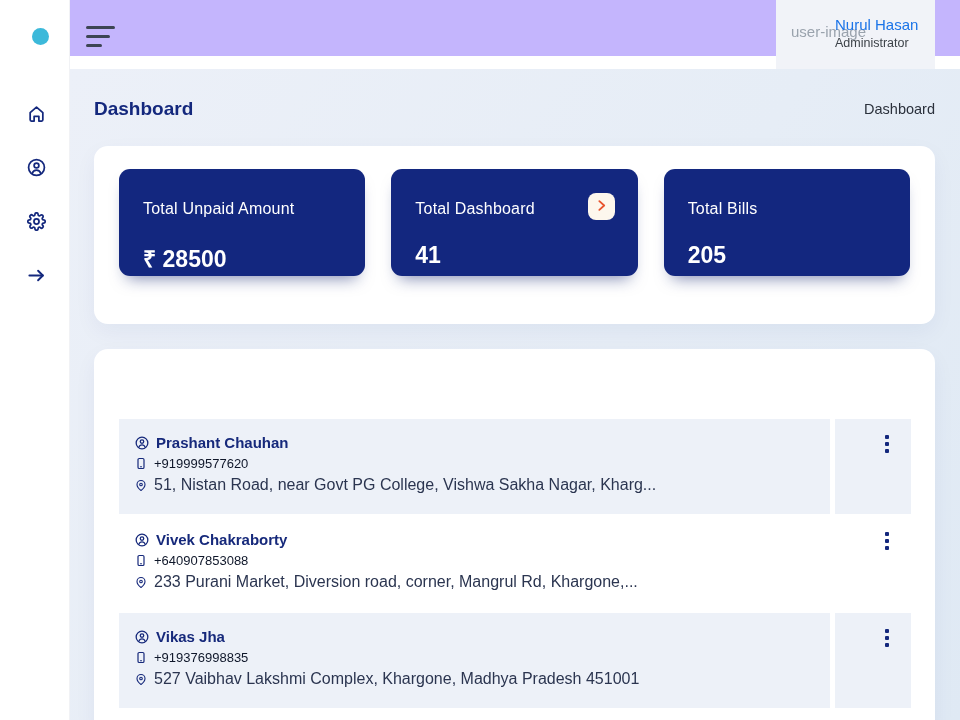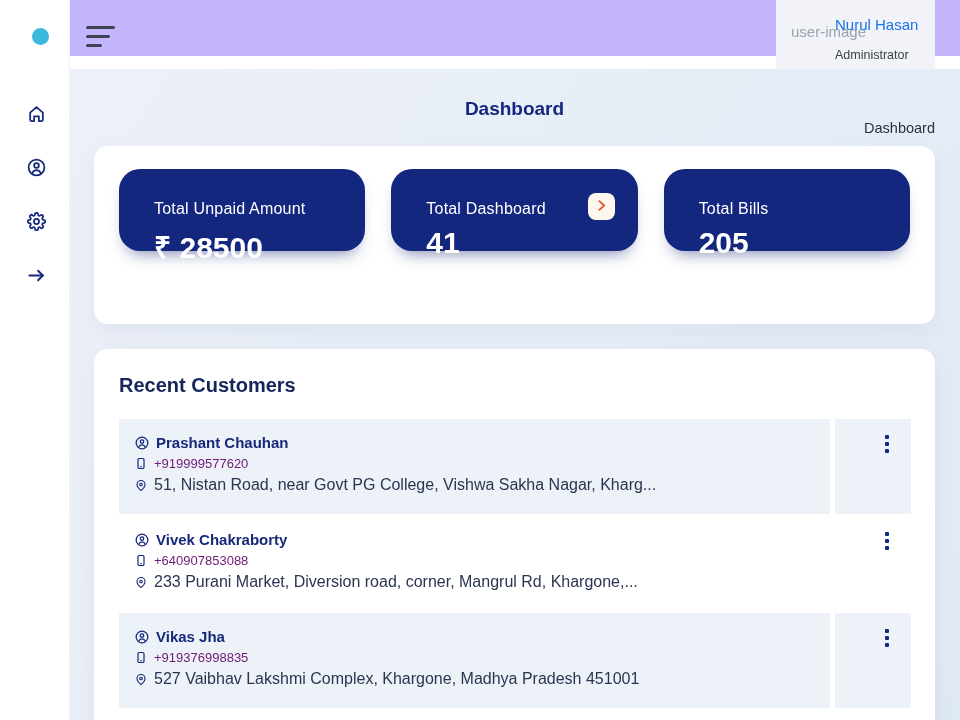--- a/index.html
+++ b/index.html
@@ -18,58 +18,58 @@
 
   
   .header { position:absolute; left:70px; top:0; right:0; height:56px; background:#c4b5fd; z-index:4; }
   .hamburger { position:absolute; left:16px; top:26px; width:30px; height:22px; cursor:pointer; }
   .hamburger span { display:block; height:3px; border-radius:2px; background:#3d4554; margin-bottom:6px; }
   .hamburger .l1 { width:29px; } .hamburger .l2 { width:24px; } .hamburger .l3 { width:16px; }
   .user-box { position:absolute; right:25px; top:0; width:159px; height:69px; background:#f1f3f8; }
   .avatar-alt { position:absolute; left:15px; top:23px; font-size:15px; color:#9aa3ad; white-space:nowrap; }
   .user-meta { position:absolute; left:59px; top:16px; }
   .user-name { font-size:15px; font-weight:normal; color:#1b74e8; white-space:nowrap; }
-  .user-role { font-size:12.5px; color:#3c4248; margin-top:15px; white-space:nowrap; }
+  .user-role { font-size:12.5px; color:#3c4248; margin-top:3px; white-space:nowrap; }
 
   
   .main { position:absolute; left:70px; top:69px; right:0; bottom:0;
     background:linear-gradient(125deg,#ecf0f8 0%,#e6edf6 55%,#dfe9f4 100%); }
   .page-head { position:absolute; top:29px; left:24px; right:25px; height:22px;
-    display:flex; align-items:center;flex-direction:column; }
+    display:flex; align-items:center; }
   .page-title { font-size:19px; font-weight:bold; color:#14287d; }
   .breadcrumb { margin-left:auto; font-size:14.5px; color:#2b313c; }
 
   
   .stats-card { position:absolute; top:77px; left:24px; right:25px; height:178px;
     background:#fff; border-radius:14px; box-shadow:0 8px 22px rgba(25,45,110,0.05); }
   .stat-row { position:absolute; top:23px; left:25px; right:25px; display:flex; gap:26px; }
-  .stat { flex:1; height:82px; background:#13277f; border-radius:21px; color:#fff;
-    padding:31px 0 0 35px; position:relative;
+  .stat { flex:1; height:107px; background:#13277f; border-radius:11px; color:#fff;
+    padding:31px 0 0 24px; position:relative;
     box-shadow:0 10px 16px -8px rgba(16,34,110,0.55); }
   .stat-label { font-size:16px; font-weight:500; letter-spacing:.2px; }
-  .stat-value { font-size:30px; font-weight:bold; margin-top:8px; }
+  .stat-value { font-size:23px; font-weight:bold; margin-top:24px; }
   .stat-arrow-btn { position:absolute; top:24px; right:23px; width:27px; height:27px;
     background:#fdf7ed; border-radius:8px; display:flex; align-items:center;
     justify-content:center; cursor:pointer; border:none; }
   .stat-arrow-btn svg { width:13px; height:13px; }
 
   
   .customers-card { position:absolute; top:280px; left:24px; right:25px; bottom:-16px;
     background:#fff; border-radius:14px; box-shadow:0 8px 22px rgba(25,45,110,0.05); }
   .rc-title { position:absolute; top:25px; left:25px; font-size:20px; font-weight:bold; color:#16255c; }
   .rc-rows { position:absolute; top:70px; left:25px; right:24px; }
   .rc-row { display:flex; gap:5px; margin-bottom:2px; }
   .rc-row .cell-main { flex:1; height:95px; padding:15px 0 8px 16px; }
   .rc-row .cell-action { width:76px; height:95px; position:relative; }
   .rc-row.striped .cell-main, .rc-row.striped .cell-action { background:#edf1f8; }
   .rc-row.plain .cell-main, .rc-row.plain .cell-action { background:#ffffff; }
   .rc-line { display:flex; align-items:center; gap:7px; margin-bottom:5px; }
   .rc-line svg { flex:0 0 auto; display:block; }
   .rc-name { font-size:15px; font-weight:bold; color:#16297b; }
-  .rc-phone { font-size:13px; color:#701a75; }
+  .rc-phone { font-size:13px; color:#0f172a; }
   .rc-addr { font-size:16px; color:#2b3550; }
   .kebab { position:absolute; top:13px; right:17px; width:14px; height:24px; cursor:pointer;
     display:flex; flex-direction:column; align-items:center; justify-content:center; gap:3px; }
   .kebab i { width:4px; height:4px; border-radius:1px; background:#14287d; display:block; }
 </style>
 </head>
 <body>
 
 <div class="stage">
 
@@ -144,21 +144,20 @@
 
         <div class="stat">
           <div class="stat-label">Total Bills</div>
           <div class="stat-value">205</div>
         </div>
 
       </div>
     </section>
 
     <section class="customers-card">
-      <h2 class="rc-title">Recent Customers</h2>
 
       <div class="rc-rows">
 
         <div class="rc-row striped">
           <div class="cell-main">
             <div class="rc-line">
               <span>
                   <svg width="14" height="14" viewBox="0 0 24 24" fill="none" stroke="#16297b" stroke-width="2.2" stroke-linecap="round" stroke-linejoin="round">
                     <circle cx="12" cy="12" r="10"></circle>
                     <circle cx="12" cy="9.5" r="3"></circle>

